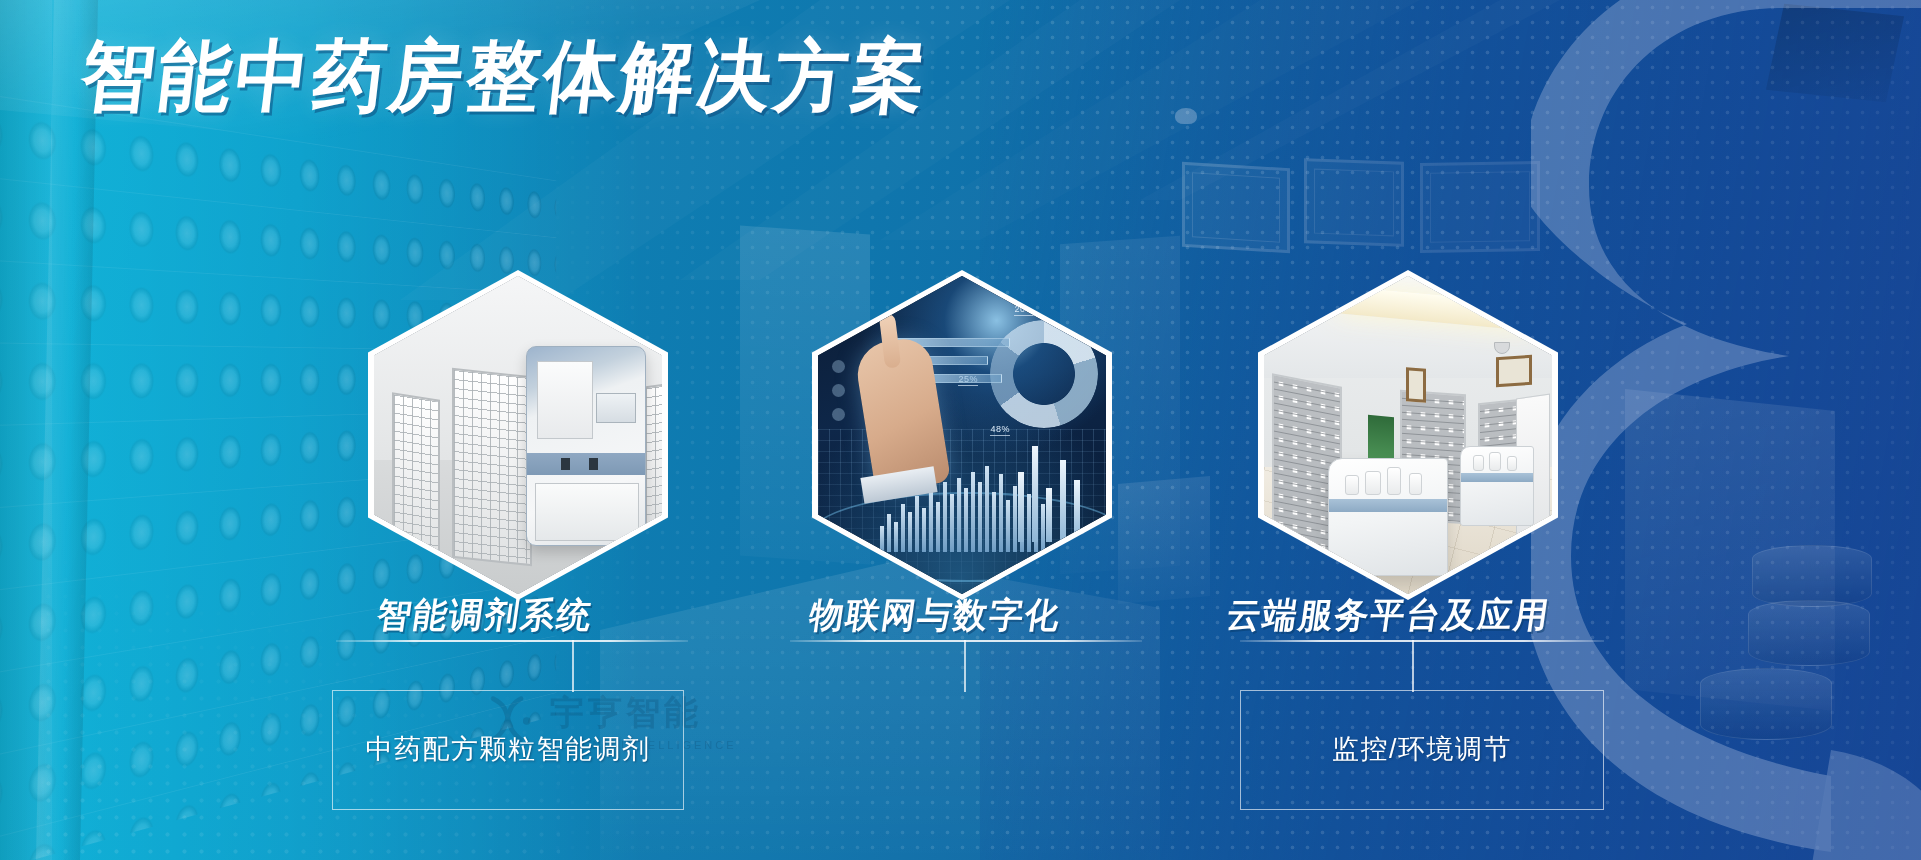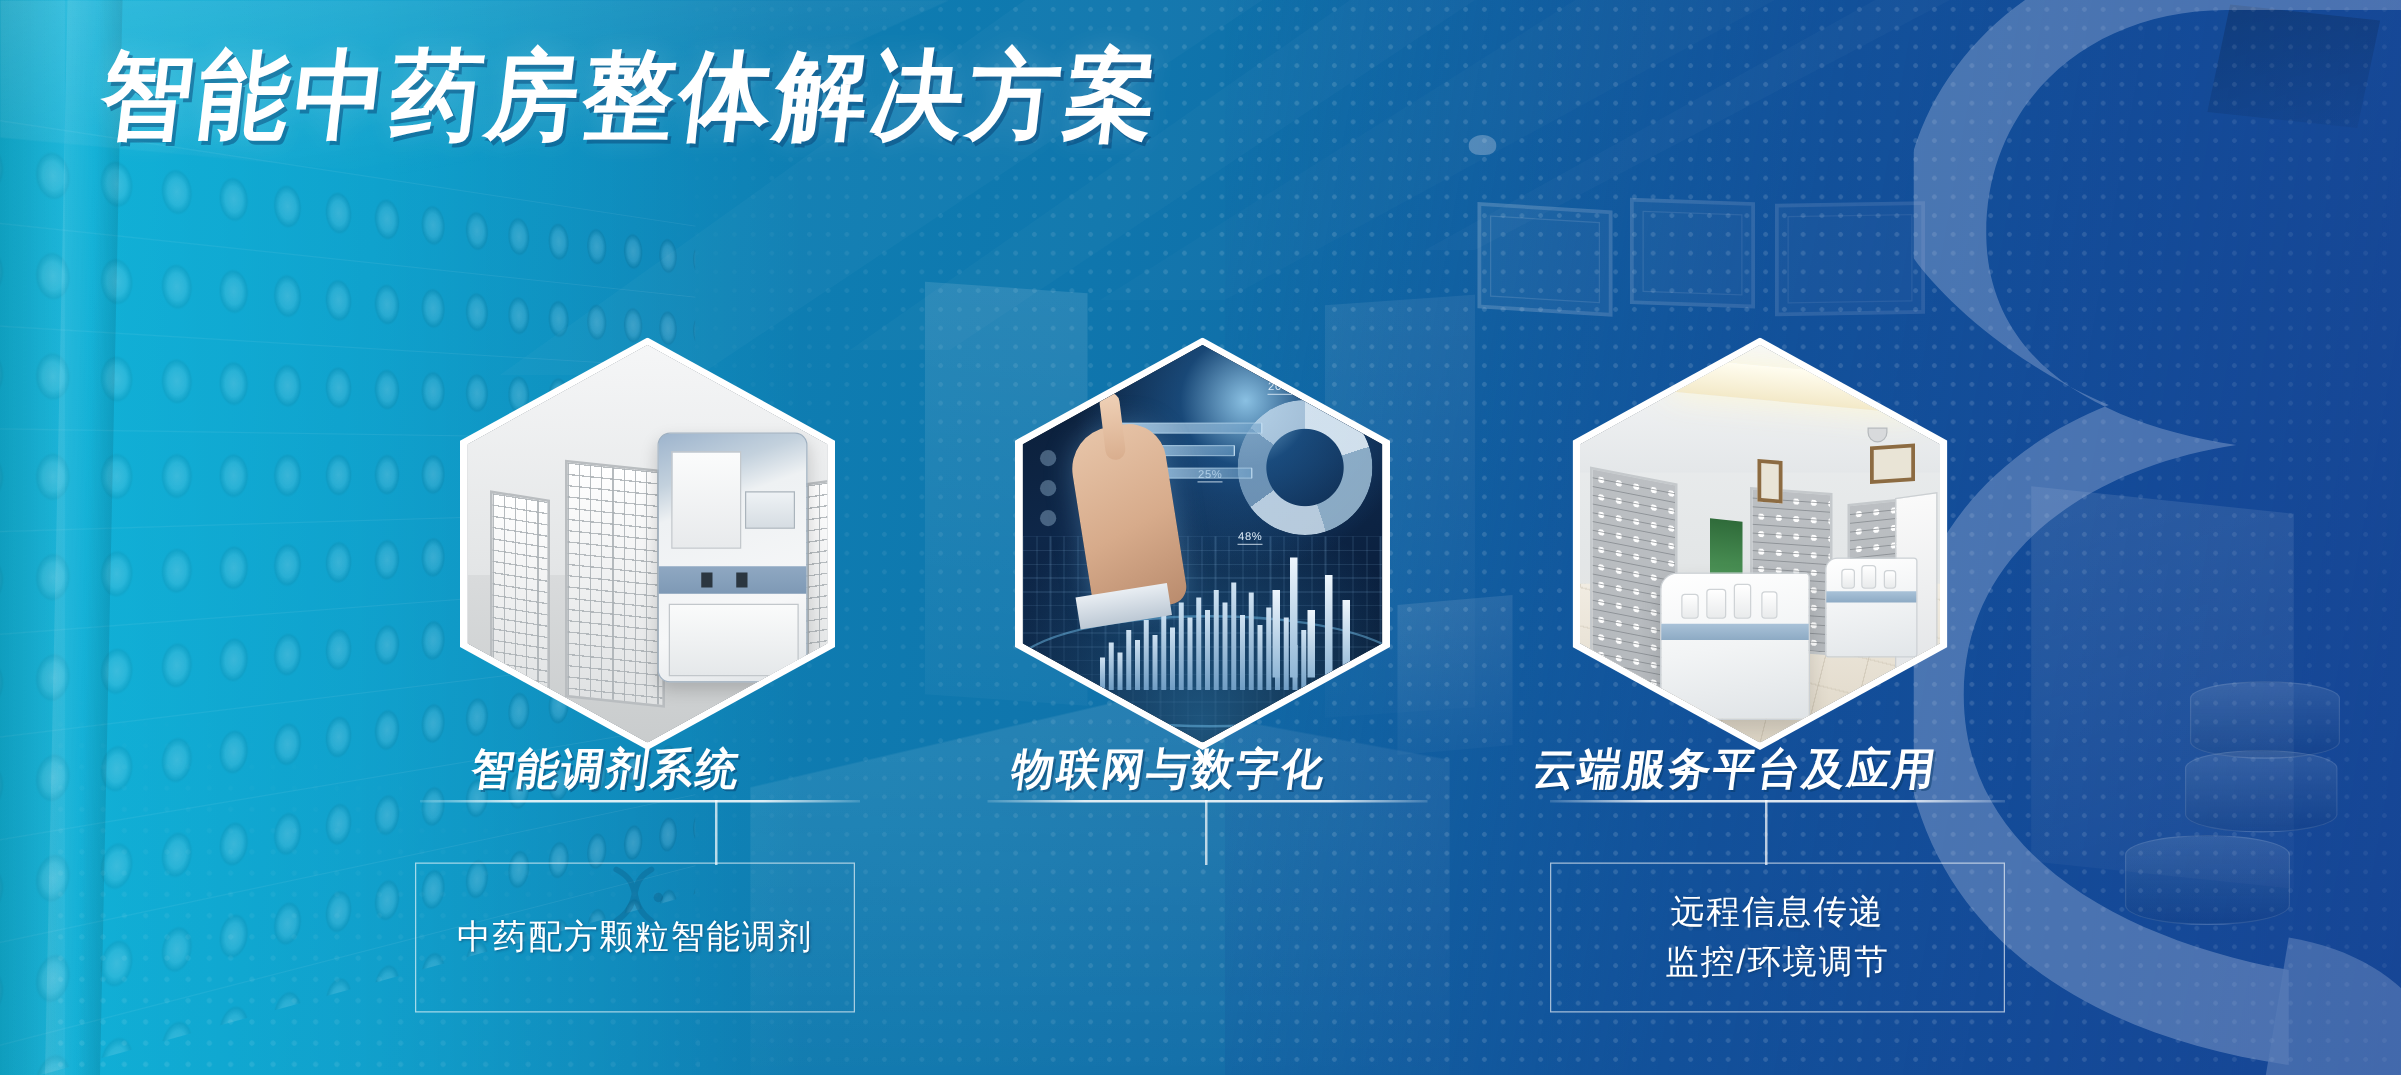--- a/index.html
+++ b/index.html
@@ -527,20 +527,24 @@
   </svg>
 
   <div class="title">智能中药房整体解决方案</div>
 
   <div class="watermark">
     <svg class="wm-mark" viewBox="0 0 60 60">
       <path d="M14 6 C38 18 22 34 44 50" stroke="#0b3f63" stroke-width="5" fill="none" stroke-linecap="round"></path>
       <path d="M44 6 C22 18 38 34 14 50" stroke="#0b3f63" stroke-width="5" fill="none" stroke-linecap="round"></path>
       <circle cx="50" cy="30" r="4" fill="#0b3f63"></circle>
     </svg>
+    <div class="wm-txt">
+      <div class="wm-cn">宇亨智能</div>
+      <div class="wm-en">YUHENG INTELLIGENCE</div>
+    </div>
   </div>
 
   <div class="hexcard" style="left:368px; top:270px;">
     <div class="hexwrap">
       <div class="hex-outline"></div>
       <div class="hex-inner">
         <div class="hex-photo p1">
           <div class="wall"></div>
             <div class="floor"></div>
           <div class="rack r1"></div>
@@ -662,17 +666,16 @@
   </div>
 
   <div class="sec-title" style="left:806px; top:592px;">物联网与数字化</div>
   <div class="sec-rule" style="left:790px; top:640px; width:352px;"></div>
   <div class="sec-drop" style="left:964px; top:640px; height:52px;"></div>
 
   <div class="sec-title" style="left:1222px; top:592px;">云端服务平台及应用</div>
   <div class="sec-rule" style="left:1240px; top:640px; width:364px;"></div>
   <div class="sec-drop" style="left:1412px; top:640px; height:52px;"></div>
   <div class="sec-box" style="left:1240px; top:690px; width:364px; height:120px;">
-    <span>远程信息传递</span>
     <span>监控/环境调节</span>
   </div>
 
 </div>
 
 </body></html>

